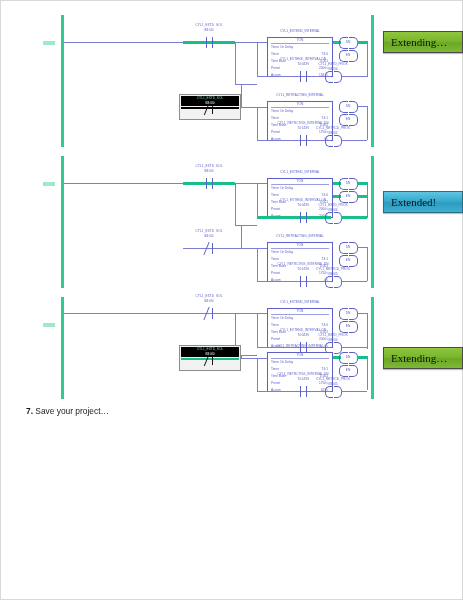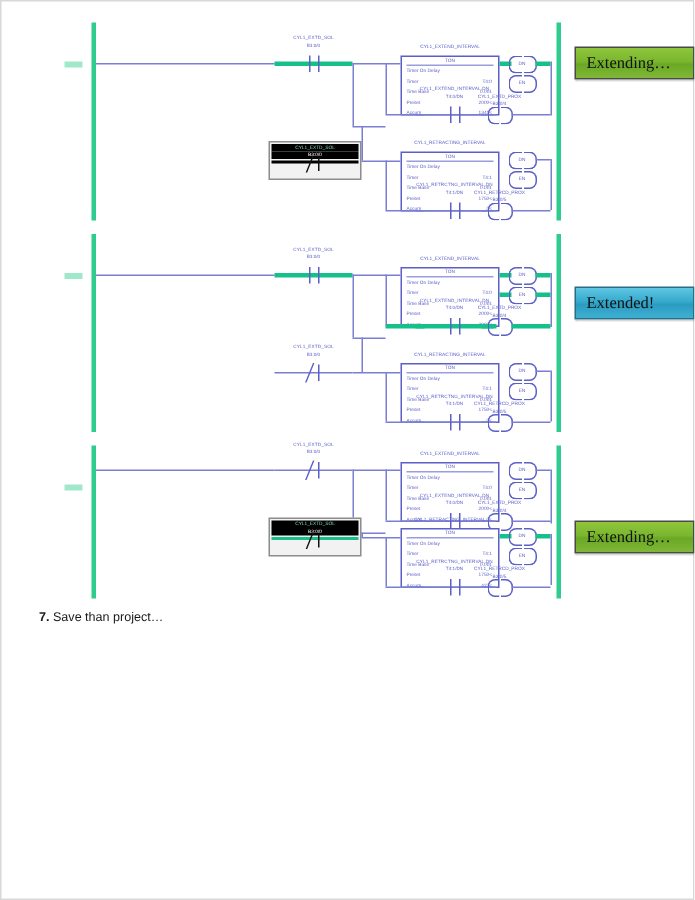--- a/index.html
+++ b/index.html
@@ -625,17 +625,17 @@
       <div class="wire wire-h" style="left:320px;top:100px;width:26px;"></div>
 
       <div class="badge badge-green" style="left:362px;top:56px;">
         <span>Extending…</span>
       </div>
     </div>
 
   </div>
 
   <div class="body-text">
-    <p class="step last"><b>7.</b><span> Save than project…</span></p>
+    <p class="step last"><b>7.</b><span> Save your project…</span></p>
   </div>
 
 
 </div>
 
 </body></html>

